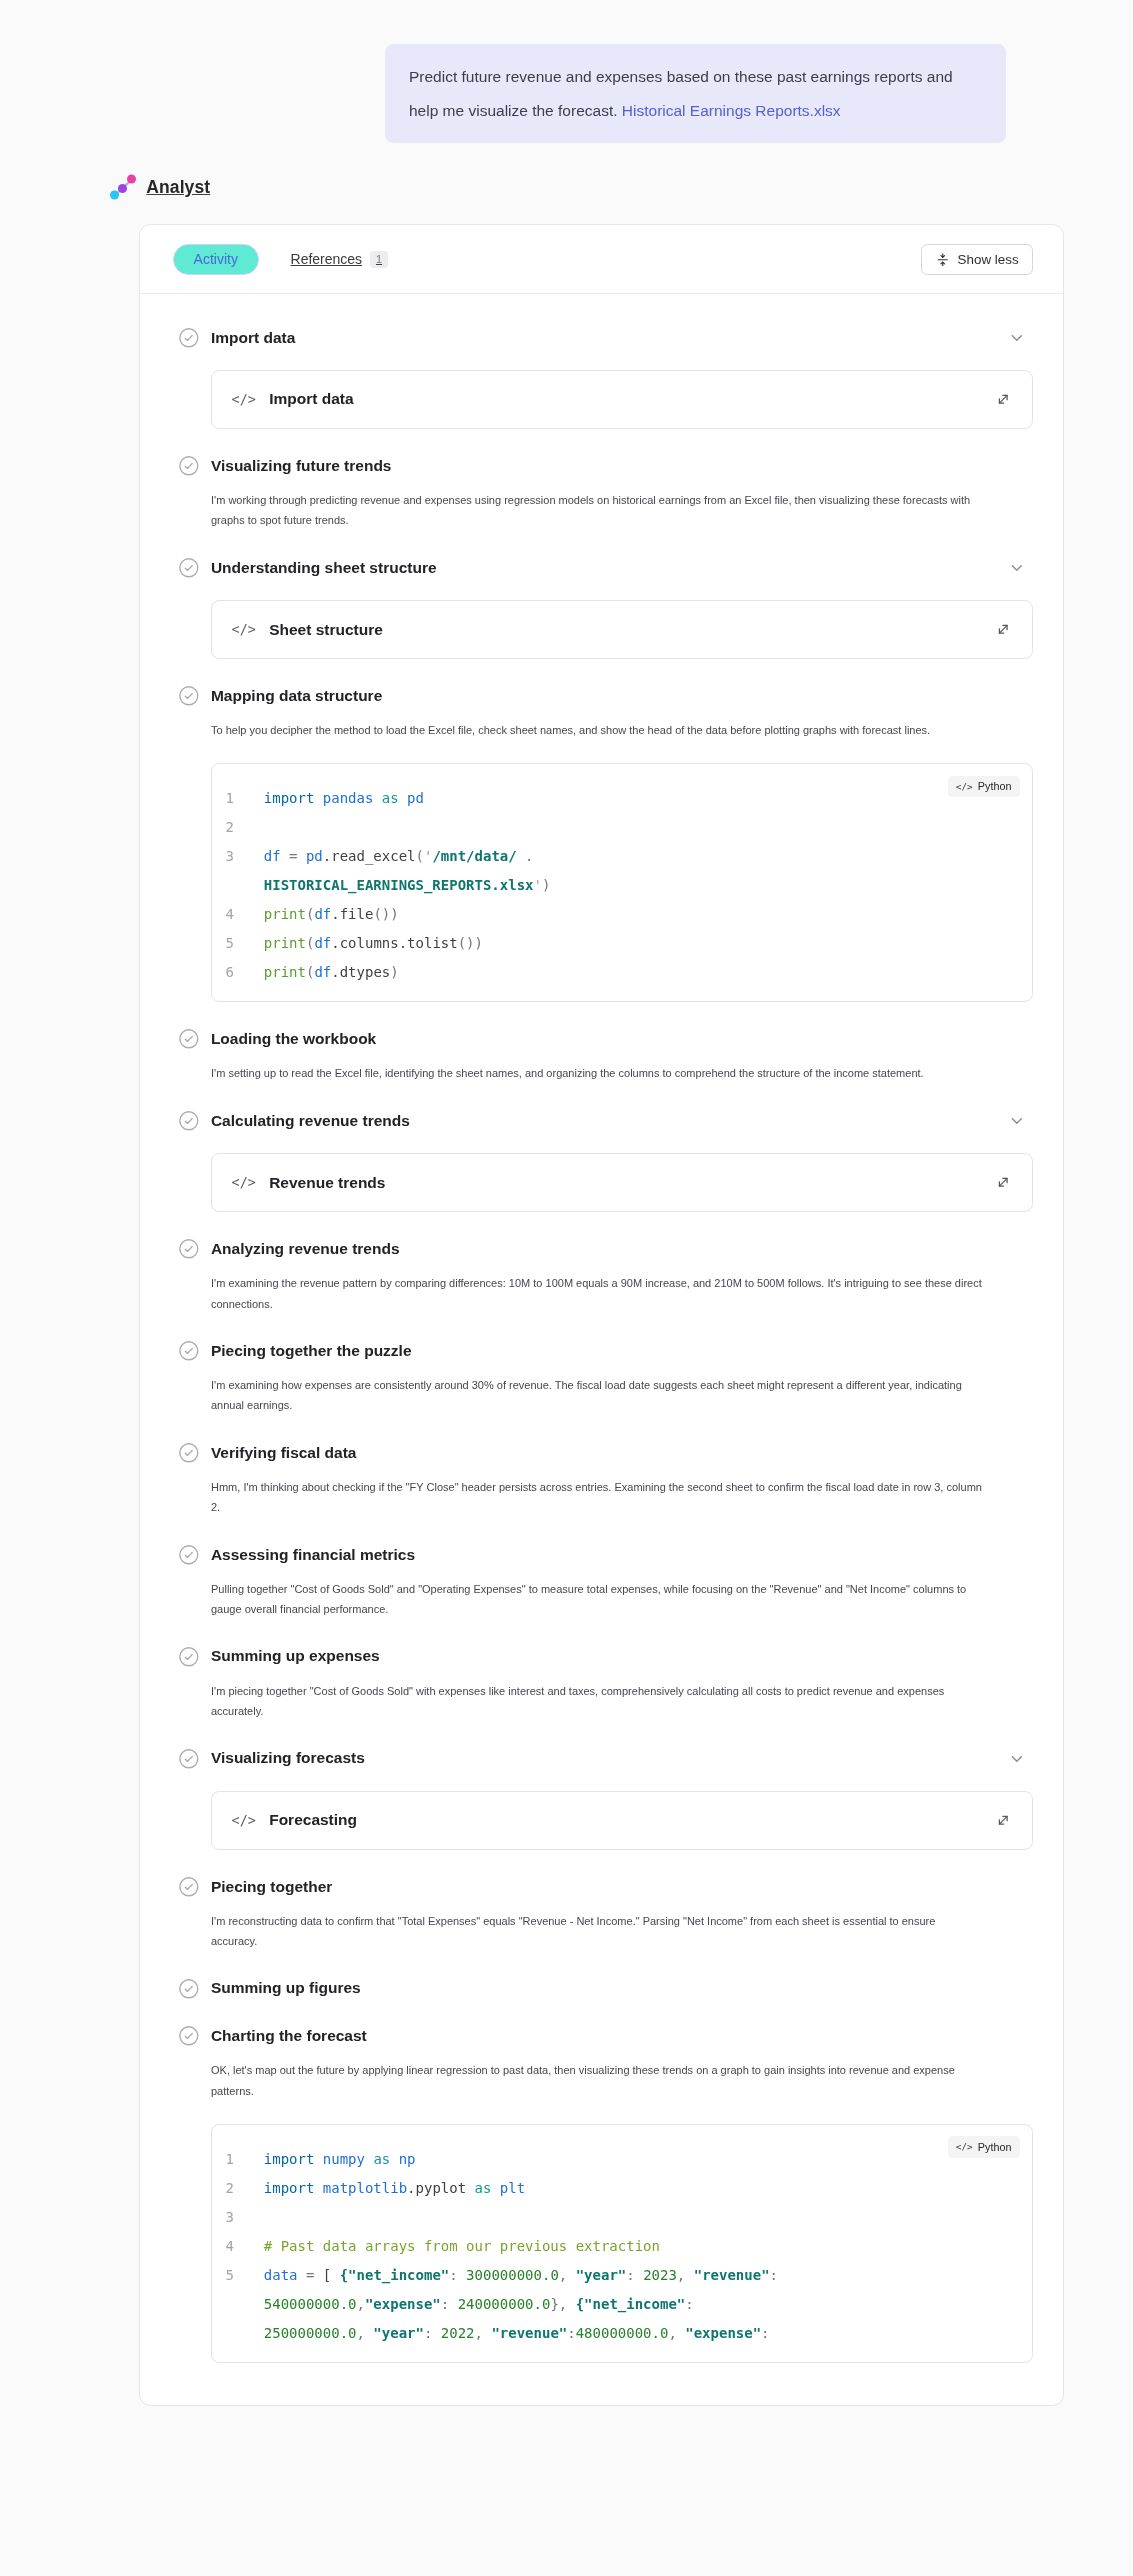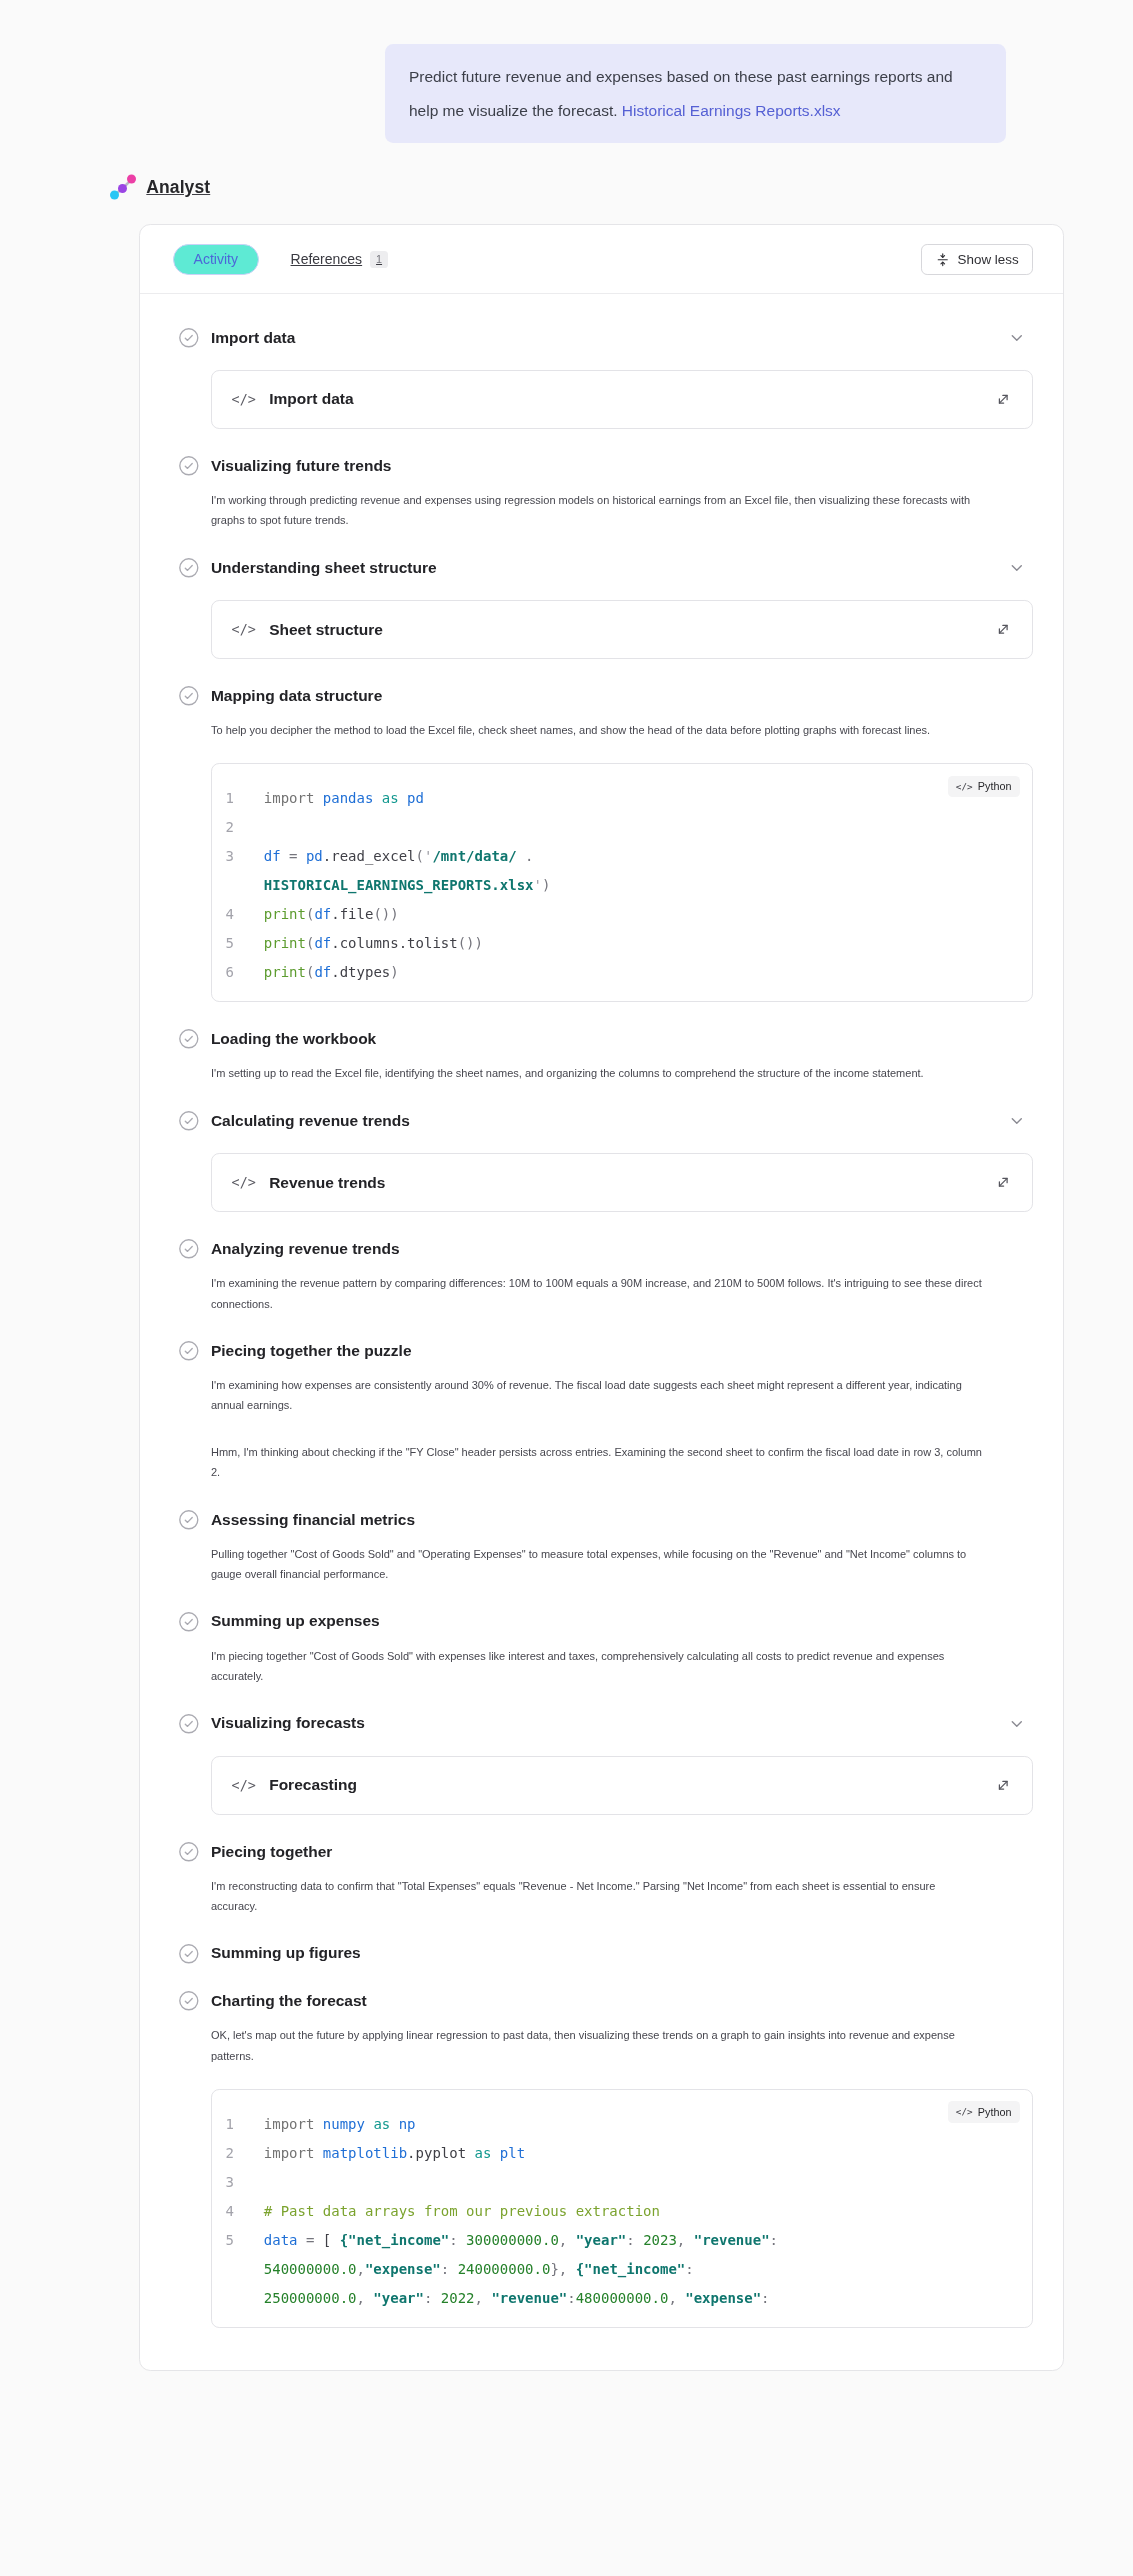--- a/index.html
+++ b/index.html
@@ -45,21 +45,21 @@
 
   
   .code-card{position:relative;margin:23px 0 5.2px 33px;width:822px;box-sizing:border-box;background:#fff;
              border:0.5px solid #e3e3e7;border-radius:8.2px;padding:19.6px 15.5px 14.4px 13.4px;}
   .lang-badge{position:absolute;top:11.3px;right:12.4px;display:flex;align-items:center;gap:5.2px;background:#f4f4f5;
               border-radius:4.6px;padding:4.6px 8.2px;color:#27272b;font-size:10.8px;}
   .lang-badge .glyph{font-family:"DejaVu Sans Mono",monospace;font-size:9.3px;color:#3f3f46;}
   .code-row{display:flex;white-space:pre;font-family:"DejaVu Sans Mono",monospace;font-size:14px;line-height:29px;}
   .code-row .ln{width:25px;flex:0 0 25px;text-align:left;color:#a3a3ab;user-select:none;}
   .code-row .ct{padding-left:13.4px;}
-  .tok-k{color:#737373;} .tok-n{color:#1f6fd6;} .tok-a{color:#12988f;} .tok-p{color:#3f3f46;}
+  .tok-k{color:#0369a1;} .tok-n{color:#1f6fd6;} .tok-a{color:#12988f;} .tok-p{color:#3f3f46;}
   .tok-s{color:#0f766e;font-weight:bold;} .tok-q{color:#9a9aa2;} .tok-u{color:#25812a;} .tok-f{color:#5d9c2f;}
   .tok-c{color:#7ba32e;} .tok-g{color:#75757d;}
 </style>
 </head>
 <body>
 
 <div class="bubble">
   <span>Predict future revenue and expenses based on these past earnings reports and help me visualize the forecast. </span><a href="#">Historical Earnings Reports.xlsx</a>
 </div>
 
@@ -246,20 +246,29 @@
             <svg viewBox="0 0 24 24" width="21.6" height="21.6">
               <circle cx="12" cy="12" r="10" fill="none" stroke="#ababb2" stroke-width="1.5"></circle>
               <path d="M8.1 12.4l2.5 2.5 5.2-5.4" fill="none" stroke="#ababb2" stroke-width="1.5" stroke-linecap="round" stroke-linejoin="round"></path>
             </svg>
           </span>
           <h3 class="sec-title">Piecing together the puzzle</h3>
         </div>
         <p class="sec-body">I'm examining how expenses are consistently around 30% of revenue. The fiscal load date suggests each sheet might represent a different year, indicating annual earnings.</p>
       </section>
       <section class="sec">
+        <div class="sec-head">
+          <span style="display: inline-flex;">
+            <svg viewBox="0 0 24 24" width="21.6" height="21.6">
+              <circle cx="12" cy="12" r="10" fill="none" stroke="#ababb2" stroke-width="1.5"></circle>
+              <path d="M8.1 12.4l2.5 2.5 5.2-5.4" fill="none" stroke="#ababb2" stroke-width="1.5" stroke-linecap="round" stroke-linejoin="round"></path>
+            </svg>
+          </span>
+          <h3 class="sec-title">Verifying fiscal data</h3>
+        </div>
         <p class="sec-body">Hmm, I'm thinking about checking if the "FY Close" header persists across entries. Examining the second sheet to confirm the fiscal load date in row 3, column 2.</p>
       </section>
       <section class="sec">
         <div class="sec-head">
           <span style="display: inline-flex;">
             <svg viewBox="0 0 24 24" width="21.6" height="21.6">
               <circle cx="12" cy="12" r="10" fill="none" stroke="#ababb2" stroke-width="1.5"></circle>
               <path d="M8.1 12.4l2.5 2.5 5.2-5.4" fill="none" stroke="#ababb2" stroke-width="1.5" stroke-linecap="round" stroke-linejoin="round"></path>
             </svg>
           </span>

